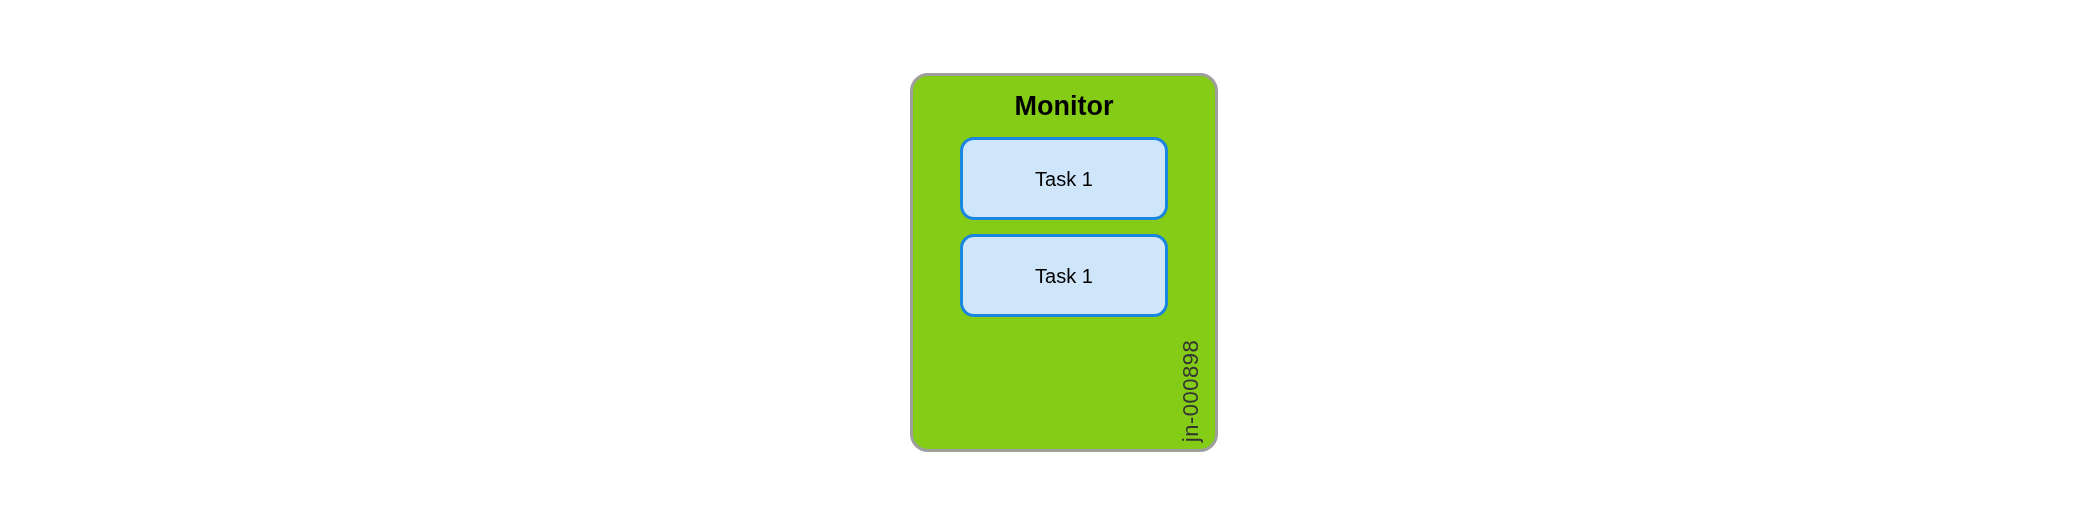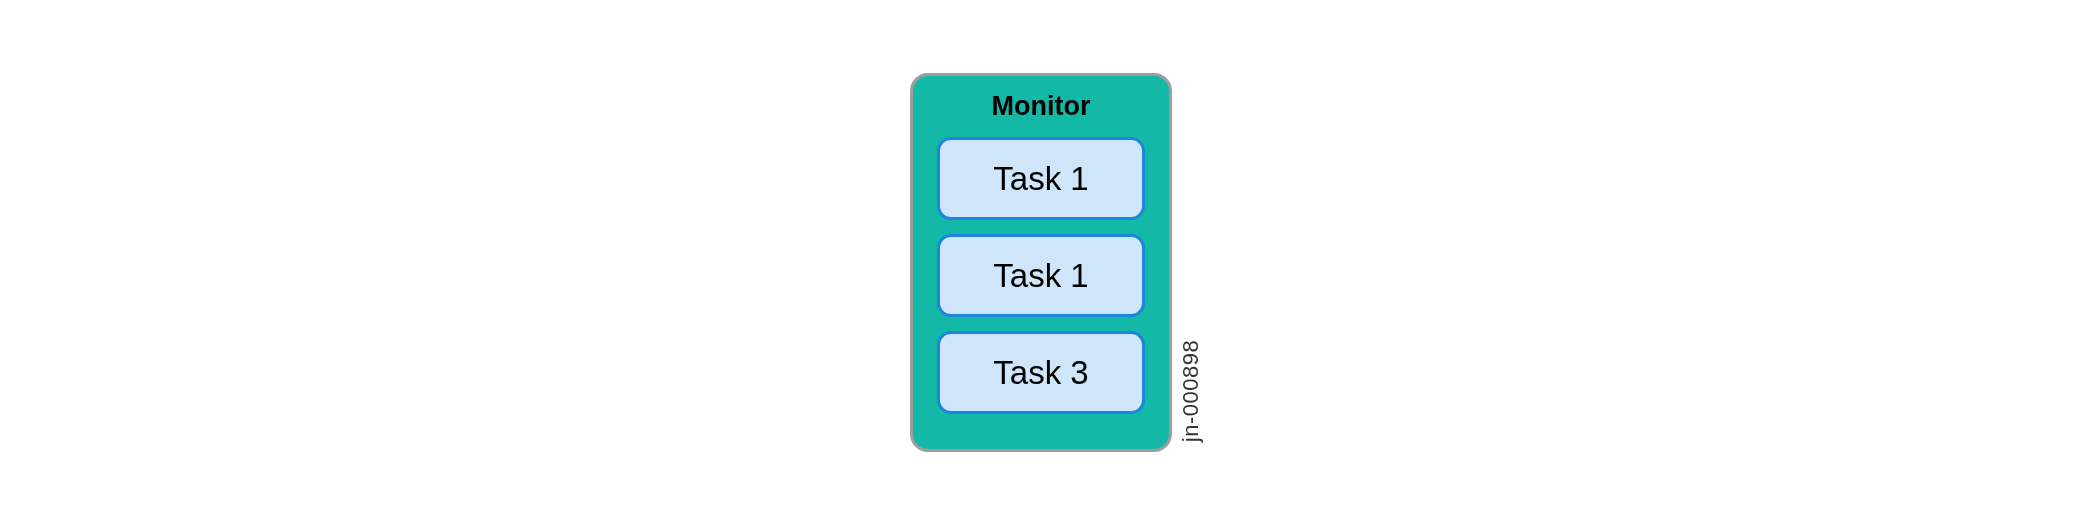--- a/index.html
+++ b/index.html
@@ -19,24 +19,24 @@
     height: 526px;
     background: #ffffff;
     overflow: hidden;
   }
 
   
   .monitor-container {
     position: absolute;
     left: 910px;
     top: 73px;
-    width: 262px;
+    width: 308px;
     height: 379px;
     box-sizing: border-box;
-    background: #14b8a6;
+    background: #84cc16;
     border: 3px solid #9e9e9e;
     border-radius: 18px;
     display: flex;
     flex-direction: column;
     align-items: center;
   }
 
   .monitor-title {
     margin-top: 14px;
     margin-bottom: 0;
@@ -62,21 +62,21 @@
     height: 83px;
     background: #cfe5f9;
     border: 3px solid #1a86dd;
     border-radius: 14px;
     display: flex;
     align-items: center;
     justify-content: center;
   }
 
   .task-label {
-    font-size: 33px;
+    font-size: 20px;
     font-weight: normal;
     color: #000000;
     line-height: 1;
     text-align: center;
     user-select: none;
   }
 
   
   .watermark {
     position: absolute;
@@ -112,23 +112,20 @@
     <div class="task-list">
 
       <div class="task-box">
         <span class="task-label">Task 1</span>
       </div>
 
       <div class="task-box">
         <span class="task-label">Task 1</span>
       </div>
 
-      <div class="task-box">
-        <span class="task-label">Task 3</span>
-      </div>
 
     </div>
   </div>
 
   <div class="watermark">
     <span class="watermark-text">jn-000898</span>
   </div>
 
 </div>
 

